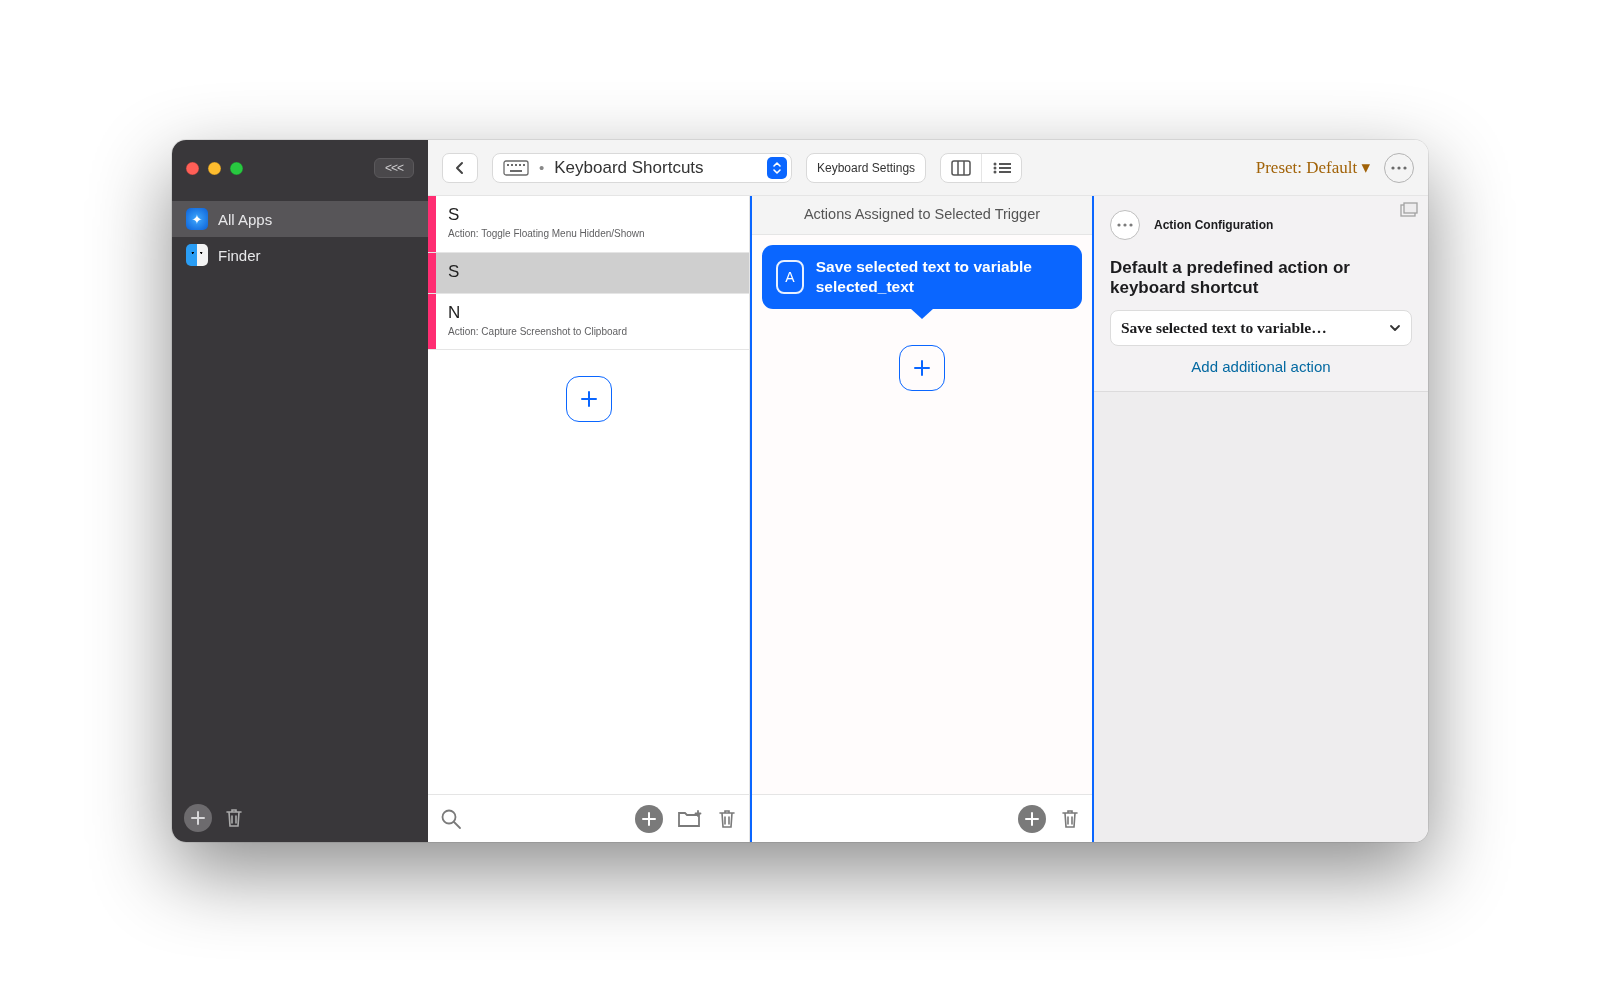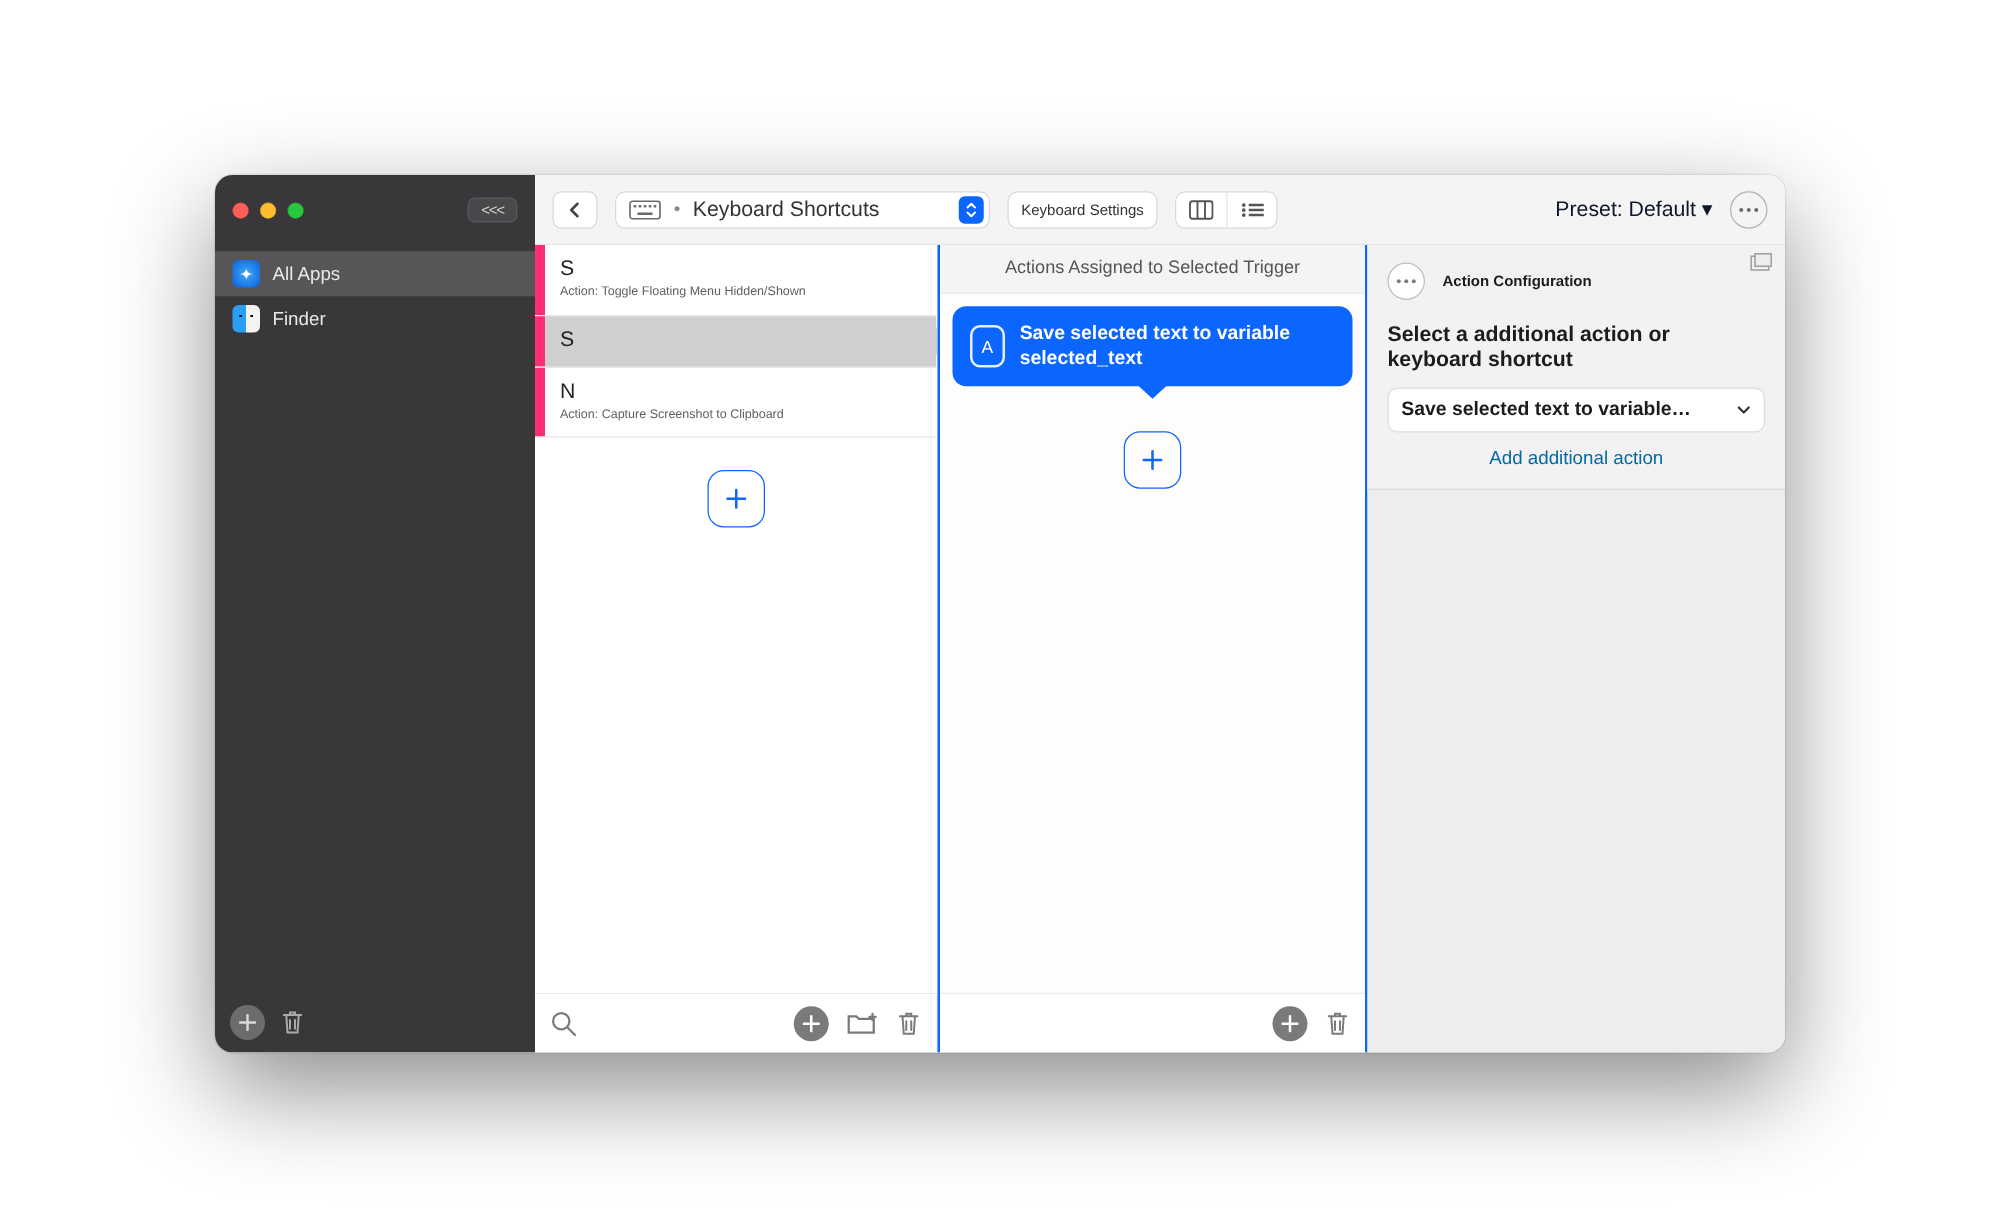--- a/index.html
+++ b/index.html
@@ -110,21 +110,21 @@
   }
   .view-seg {
     height:30px; border-radius:8px; border:1px solid var(--pill-border);
     background:#fff; display:flex; overflow:hidden;
   }
   .view-seg div {
     width:40px; display:flex; align-items:center; justify-content:center;
     color:#555;
   }
   .view-seg div + div { border-left:1px solid var(--col-border); }
-  .preset-label { color:#0f172a; margin-left:auto; }
+  .preset-label { color:#a16207; margin-left:auto;font-family:Liberation Serif, serif; }
   .more-btn {
     width:30px; height:30px; border-radius:50%;
     border:1.5px solid #b3b3b3; display:flex; align-items:center; justify-content:center;
     color:#6a6a6a;
   }
   .body {
     flex:1; display:flex; min-height:0;
   }
   
   .sidebar {
@@ -230,21 +230,21 @@
     width:30px;height:30px;border-radius:50%;
     border:1.5px solid #bfbfbf; display:flex;align-items:center;justify-content:center;
     color:#7b7b7b; background:#fff;
   }
   .config-title { font-size:12px; font-weight:700;text-align:center; }
   .window-ic { position:absolute; top:6px; right:10px; color:#a2a2a2;}
   .config-sub { font-size:17px; font-weight:700; margin:18px 0 12px;}
   .action-select {
     display:flex; align-items:center; justify-content:space-between;
     background:#fff; border:1px solid #dcdcdc; border-radius:8px;
-    padding:8px 10px; font-size:15.5px; font-weight:600;
+    padding:8px 10px; font-size:15.5px; font-weight:600;font-family:Liberation Serif, serif;
   }
   .add-sub-action {
     text-align:center; color:#0369a1; margin-top:12px; font-size:15px;
   }
   
   .col-footer {
     height:48px; border-top:1px solid var(--col-border);
     display:flex; align-items:center; padding:0 12px;
     gap:14px; color:var(--icon-gray); background:#fff;
   }
@@ -452,21 +452,21 @@
         <div class="config-title-row">
           <div class="dots-btn">
             <svg width="16" height="4" viewBox="0 0 16 4">
                 <circle cx="2" cy="2" r="1.6" fill="currentColor"></circle>
                 <circle cx="8" cy="2" r="1.6" fill="currentColor"></circle>
                 <circle cx="14" cy="2" r="1.6" fill="currentColor"></circle>
               </svg>
           </div>
           <div class="config-title">Action Configuration</div>
         </div>
-        <div class="config-sub">Select a additional action or keyboard shortcut</div>
+        <div class="config-sub">Default a predefined action or keyboard shortcut</div>
         <div class="action-select">
           <span>Save selected text to variable…</span>
           <svg width="12" height="8" viewBox="0 0 12 8">
               <path d="M2 2l4 4 4-4" stroke="#333" stroke-width="1.8" fill="none" stroke-linecap="round" stroke-linejoin="round"></path>
             </svg>
         </div>
         <div class="add-sub-action">Add additional action</div>
       </div>
       <div style="flex:1;"></div>
     </div>

